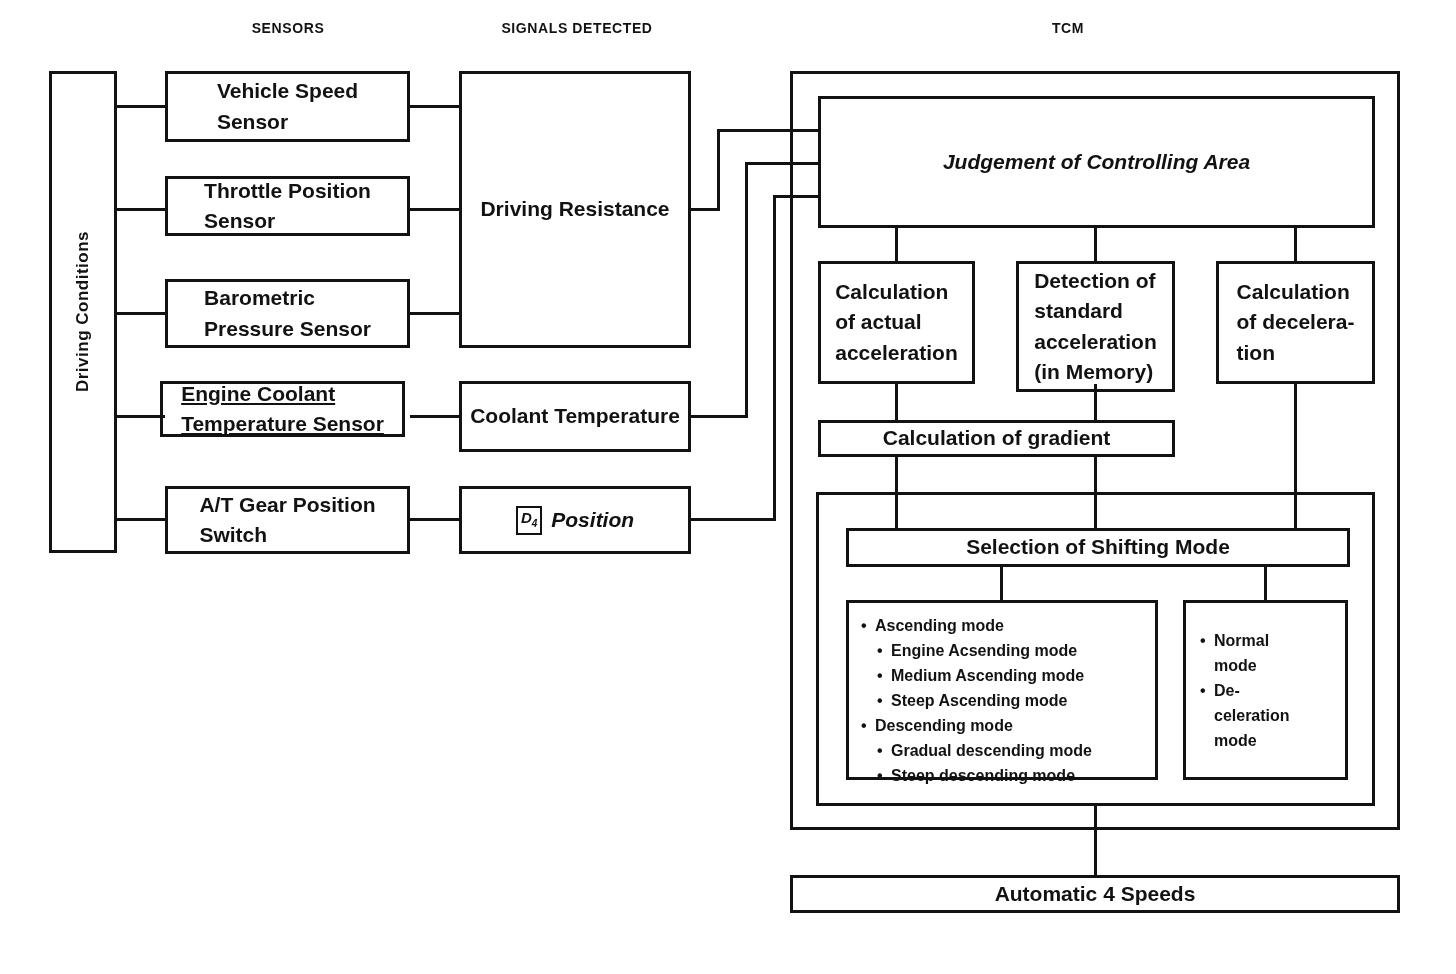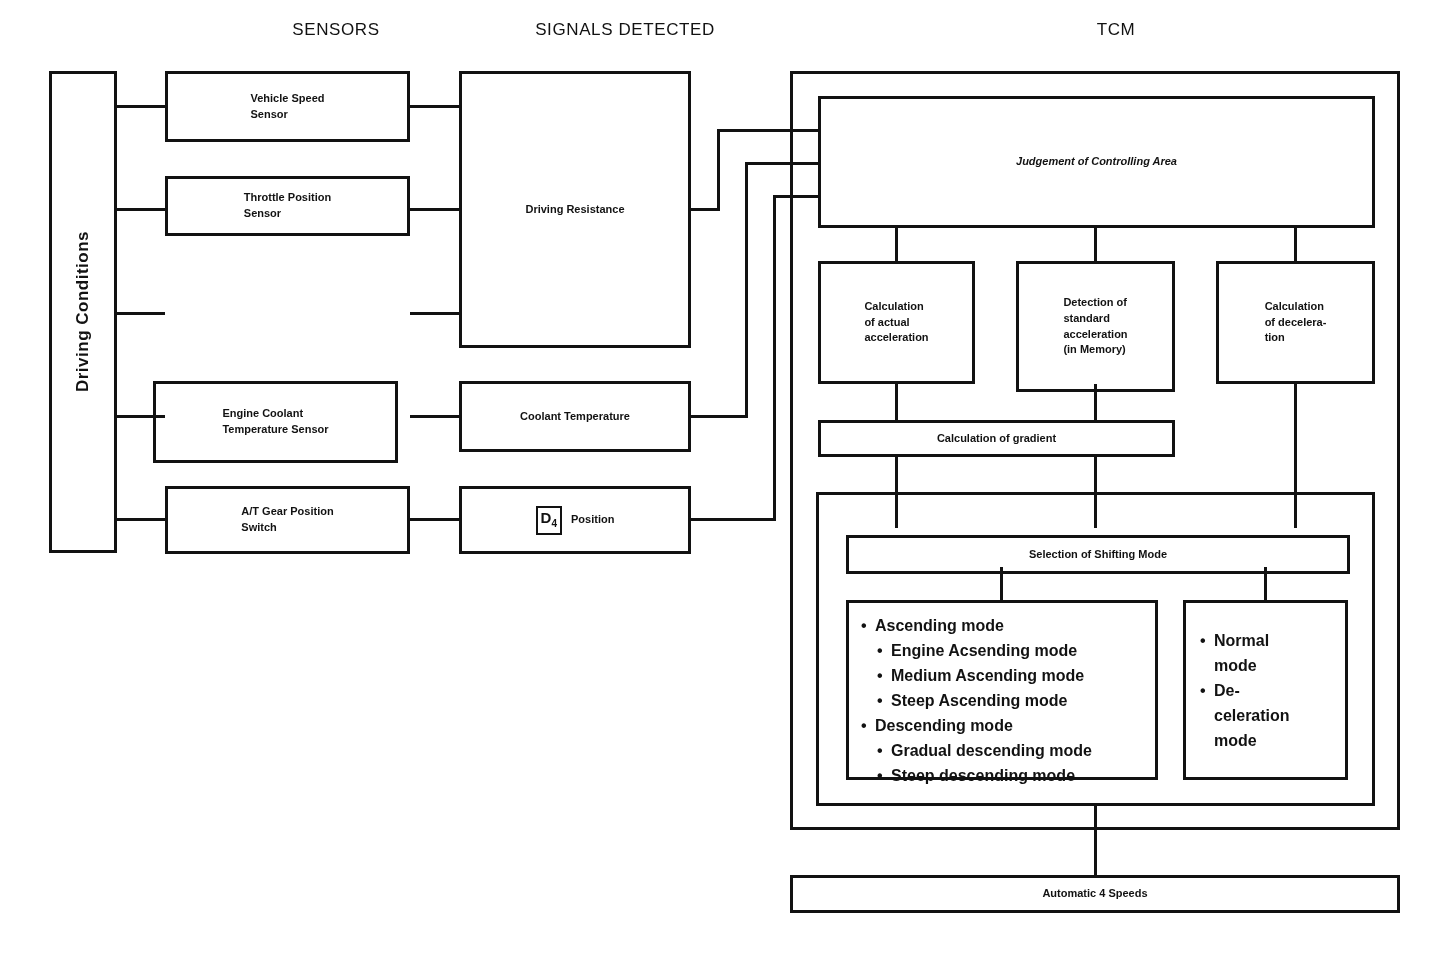--- a/index.html
+++ b/index.html
@@ -3,43 +3,43 @@
 <meta charset="utf-8">
 <style>
   html,body{margin:0;padding:0;background:#ffffff;}
   .canvas{
     position:relative;width:1456px;height:974px;background:#ffffff;
     font-family:"Liberation Sans","DejaVu Sans",sans-serif;
     color:#121212;overflow:hidden;
   }
   .hdr{
     position:absolute;transform:translateX(-50%);
-    font-size:17px;font-weight:normal;letter-spacing:.6px;white-space:nowrap;margin-left:48px;
+    font-size:14px;font-weight:bold;letter-spacing:.6px;white-space:nowrap;
   }
   .box{
     position:absolute;border:3px solid #121212;background:transparent;
     display:flex;align-items:center;justify-content:center;box-sizing:border-box;
   }
   .lbl{
-    font-size:11px;font-weight:bold;line-height:1.45;
+    font-size:21px;font-weight:bold;line-height:1.45;
     white-space:pre-line;text-align:left;
   }
   .lbl.center{text-align:center;}
   .vert-lbl{
     writing-mode:vertical-rl;transform:rotate(180deg);
     font-size:17px;font-weight:bold;letter-spacing:.5px;white-space:nowrap;
   }
   .line{position:absolute;background:#121212;}
   .modebox{flex-direction:column;align-items:flex-start;justify-content:flex-start;padding:10px 8px 0 12px;}
   .modebox.vcenter{justify-content:center;padding-top:0;}
   .mode{display:flex;font-size:16px;font-weight:bold;line-height:25px;}
   .mode .blt{width:14px;flex:0 0 14px;text-align:left;}
   .mode .mtext{white-space:pre-line;}
   .mode.lvl2{margin-left:16px;}
-  .d4wrap{display:flex;align-items:center;gap:9px;}
+  .d4wrap{display:flex;align-items:center;gap:9px;font-style:italic;}
   .d4box{
     border:2px solid #121212;font-weight:bold;font-size:15px;
     padding:0 3px;line-height:19px;display:inline-block;
   }
   .d4box sub{font-size:10px;}
 </style>
 </head>
 <body>
 
 <div class="canvas">
@@ -93,21 +93,25 @@
   </div>
 
   <div class="box" style="left:165px;top:71px;width:245px;height:71px;">
     <span class="lbl">Vehicle Speed
 Sensor</span>
   </div>
   <div class="box" style="left:165px;top:176px;width:245px;height:60px;">
     <span class="lbl">Throttle Position
 Sensor</span>
   </div>
-  <div class="box" style="left:153px;top:381px;width:245px;height:82px;">
+  <div class="box" style="left:165px;top:279px;width:245px;height:69px;">
+    <span class="lbl">Barometric
+Pressure Sensor</span>
+  </div>
+  <div class="box" style="left:160px;top:381px;width:245px;height:56px;text-decoration:underline;">
     <span class="lbl">Engine Coolant
 Temperature Sensor</span>
   </div>
   <div class="box" style="left:165px;top:486px;width:245px;height:68px;">
     <span class="lbl">A/T Gear Position
 Switch</span>
   </div>
 
   <div class="box" style="left:459px;top:71px;width:232px;height:277px;">
     <span class="lbl center">Driving Resistance</span>
@@ -144,21 +148,21 @@
 of decelera-
 tion</span>
   </div>
 
   <div class="box" style="left:818px;top:420px;width:357px;height:37px;">
     <span class="lbl center">Calculation of gradient</span>
   </div>
 
   <div class="box" style="left:816px;top:492px;width:559px;height:314px;"></div>
 
-  <div class="box" style="left:846px;top:528px;width:504px;height:39px;margin-top:7px;">
+  <div class="box" style="left:846px;top:528px;width:504px;height:39px;">
     <span class="lbl center">Selection of Shifting Mode</span>
   </div>
 
   <div class="box modebox" style="left:846px;top:600px;width:312px;height:180px;">
     <div class="mode lvl1">
         <span class="blt">•</span>
         <span class="mtext">Ascending mode</span>
       </div>
     <div class="mode lvl2">
         <span class="blt">•</span>

